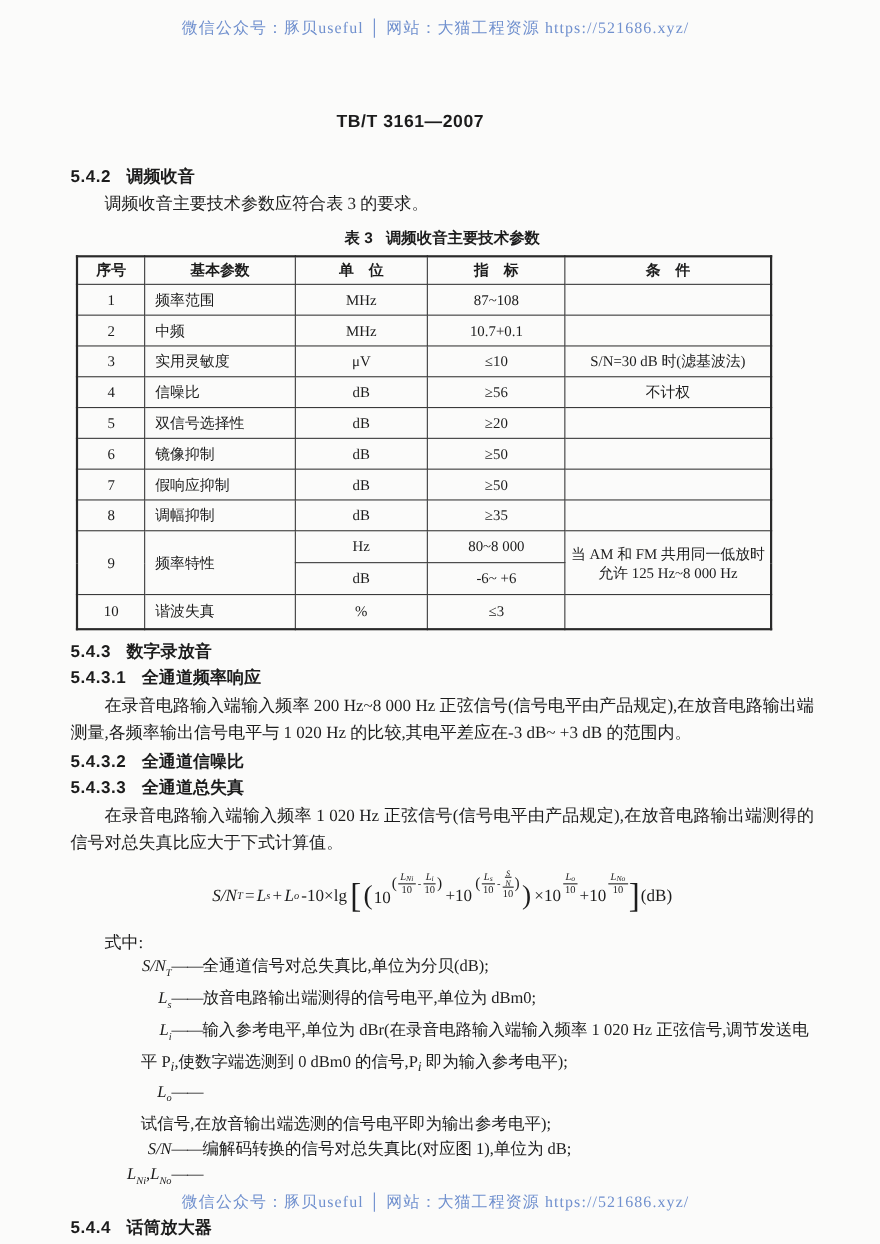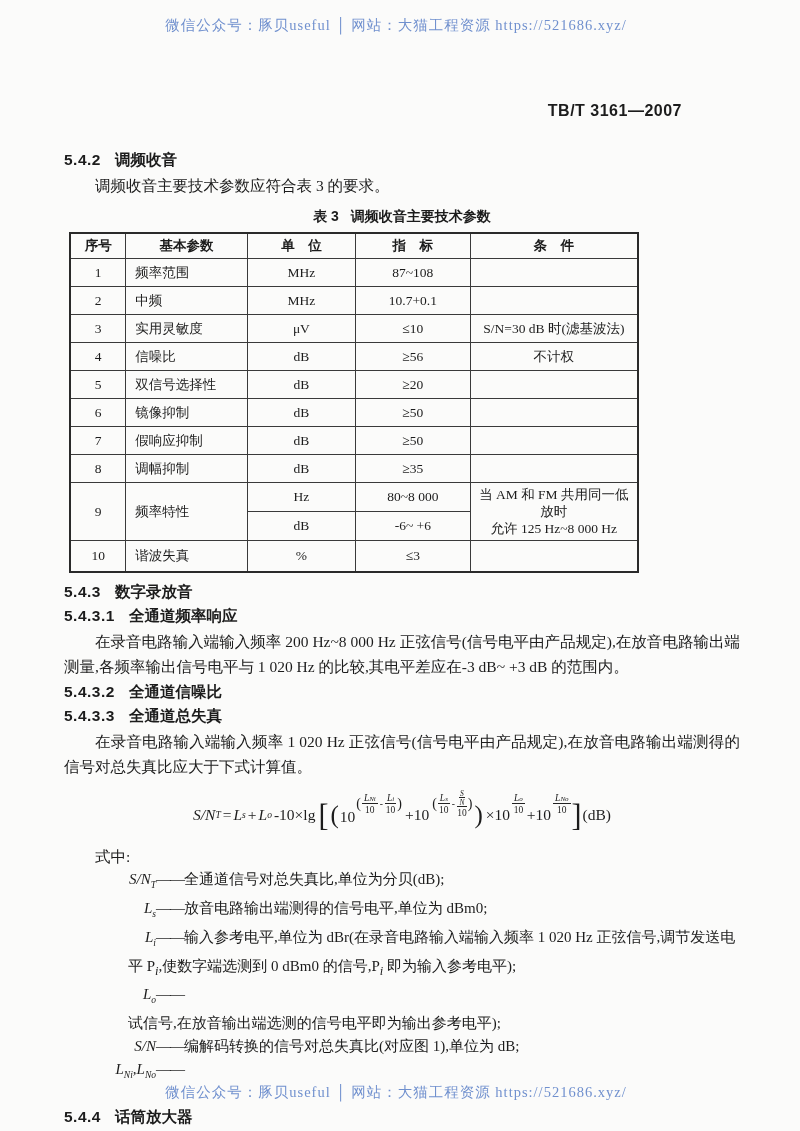--- a/index.html
+++ b/index.html
@@ -10,36 +10,36 @@
   }
   .wm {
     position:absolute; left:0; width:792px; text-align:center;
     color:#7090ce; font-size:14.5px; letter-spacing:1px;
     font-family:"Liberation Serif",serif;
   }
   .wm-top { top:16px; }
   .wm-bottom { top:1083px; }
   .content { position:absolute; left:64px; top:102px; width:676px; }
   .doc-number {
-    text-align:right; padding-right:58px; font-size:16px; font-weight:bold;
+    text-align:center; padding-right:58px; font-size:16px; font-weight:bold;
     font-family:"Liberation Sans","DejaVu Sans",sans-serif; letter-spacing:0.5px;
   }
   .sec-heading {
     margin-top:30px; font-size:15.5px; font-weight:bold;
     font-family:"Liberation Sans","DejaVu Sans",sans-serif;
   }
   .sec-heading .sec-num { margin-right:14px; letter-spacing:0.5px; }
   .para { margin-top:6px; font-size:15.5px; line-height:25px; text-indent:2em; text-align:justify; }
   .table-caption {
     margin-top:10px; text-align:center; font-size:14px; font-weight:bold;
     font-family:"Liberation Sans","DejaVu Sans",sans-serif;
   }
   .table-caption .cap-no { margin-right:12px; }
   table.params {
-    margin-top:6px; margin-left:5px; width:570px;
+    margin-top:6px; margin-left:5px; width:633px;
     border-collapse:collapse; font-size:13.5px;
     border:2px solid #2a2a2a;
   }
   table.params th, table.params td {
     border:1px solid #3a3a3a; text-align:center; padding:1px 3px; font-weight:normal;
   }
   table.params th {
     height:22px; font-weight:bold;
     font-family:"Liberation Sans","DejaVu Sans",sans-serif;
   }

